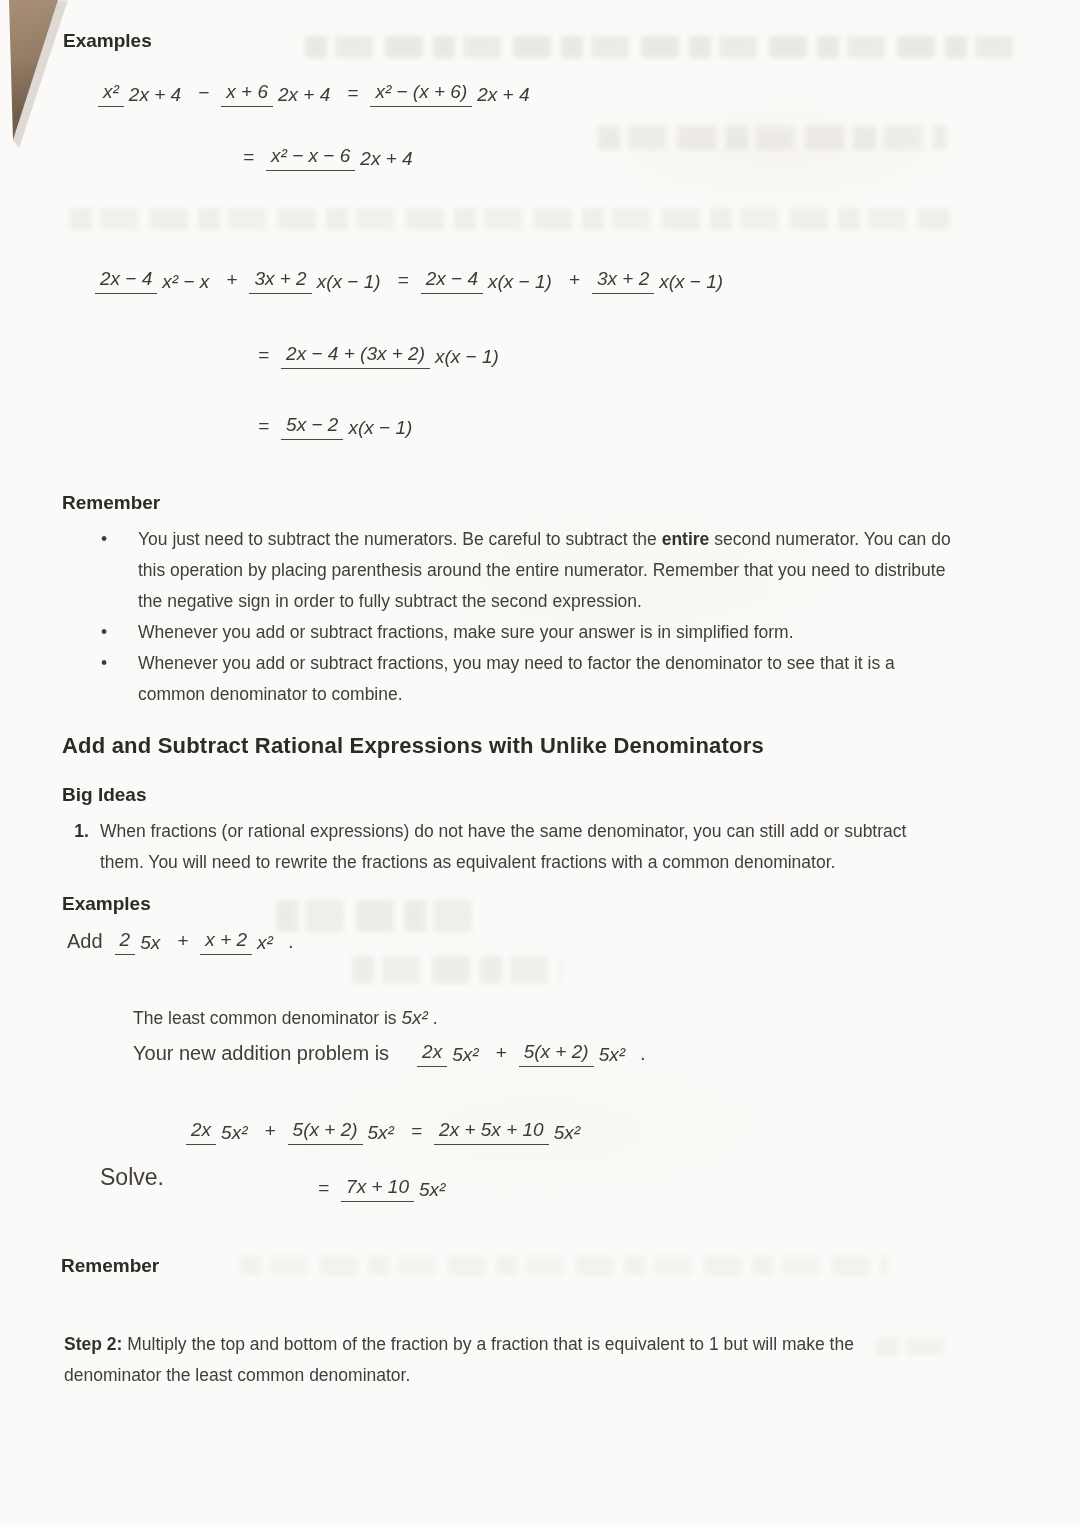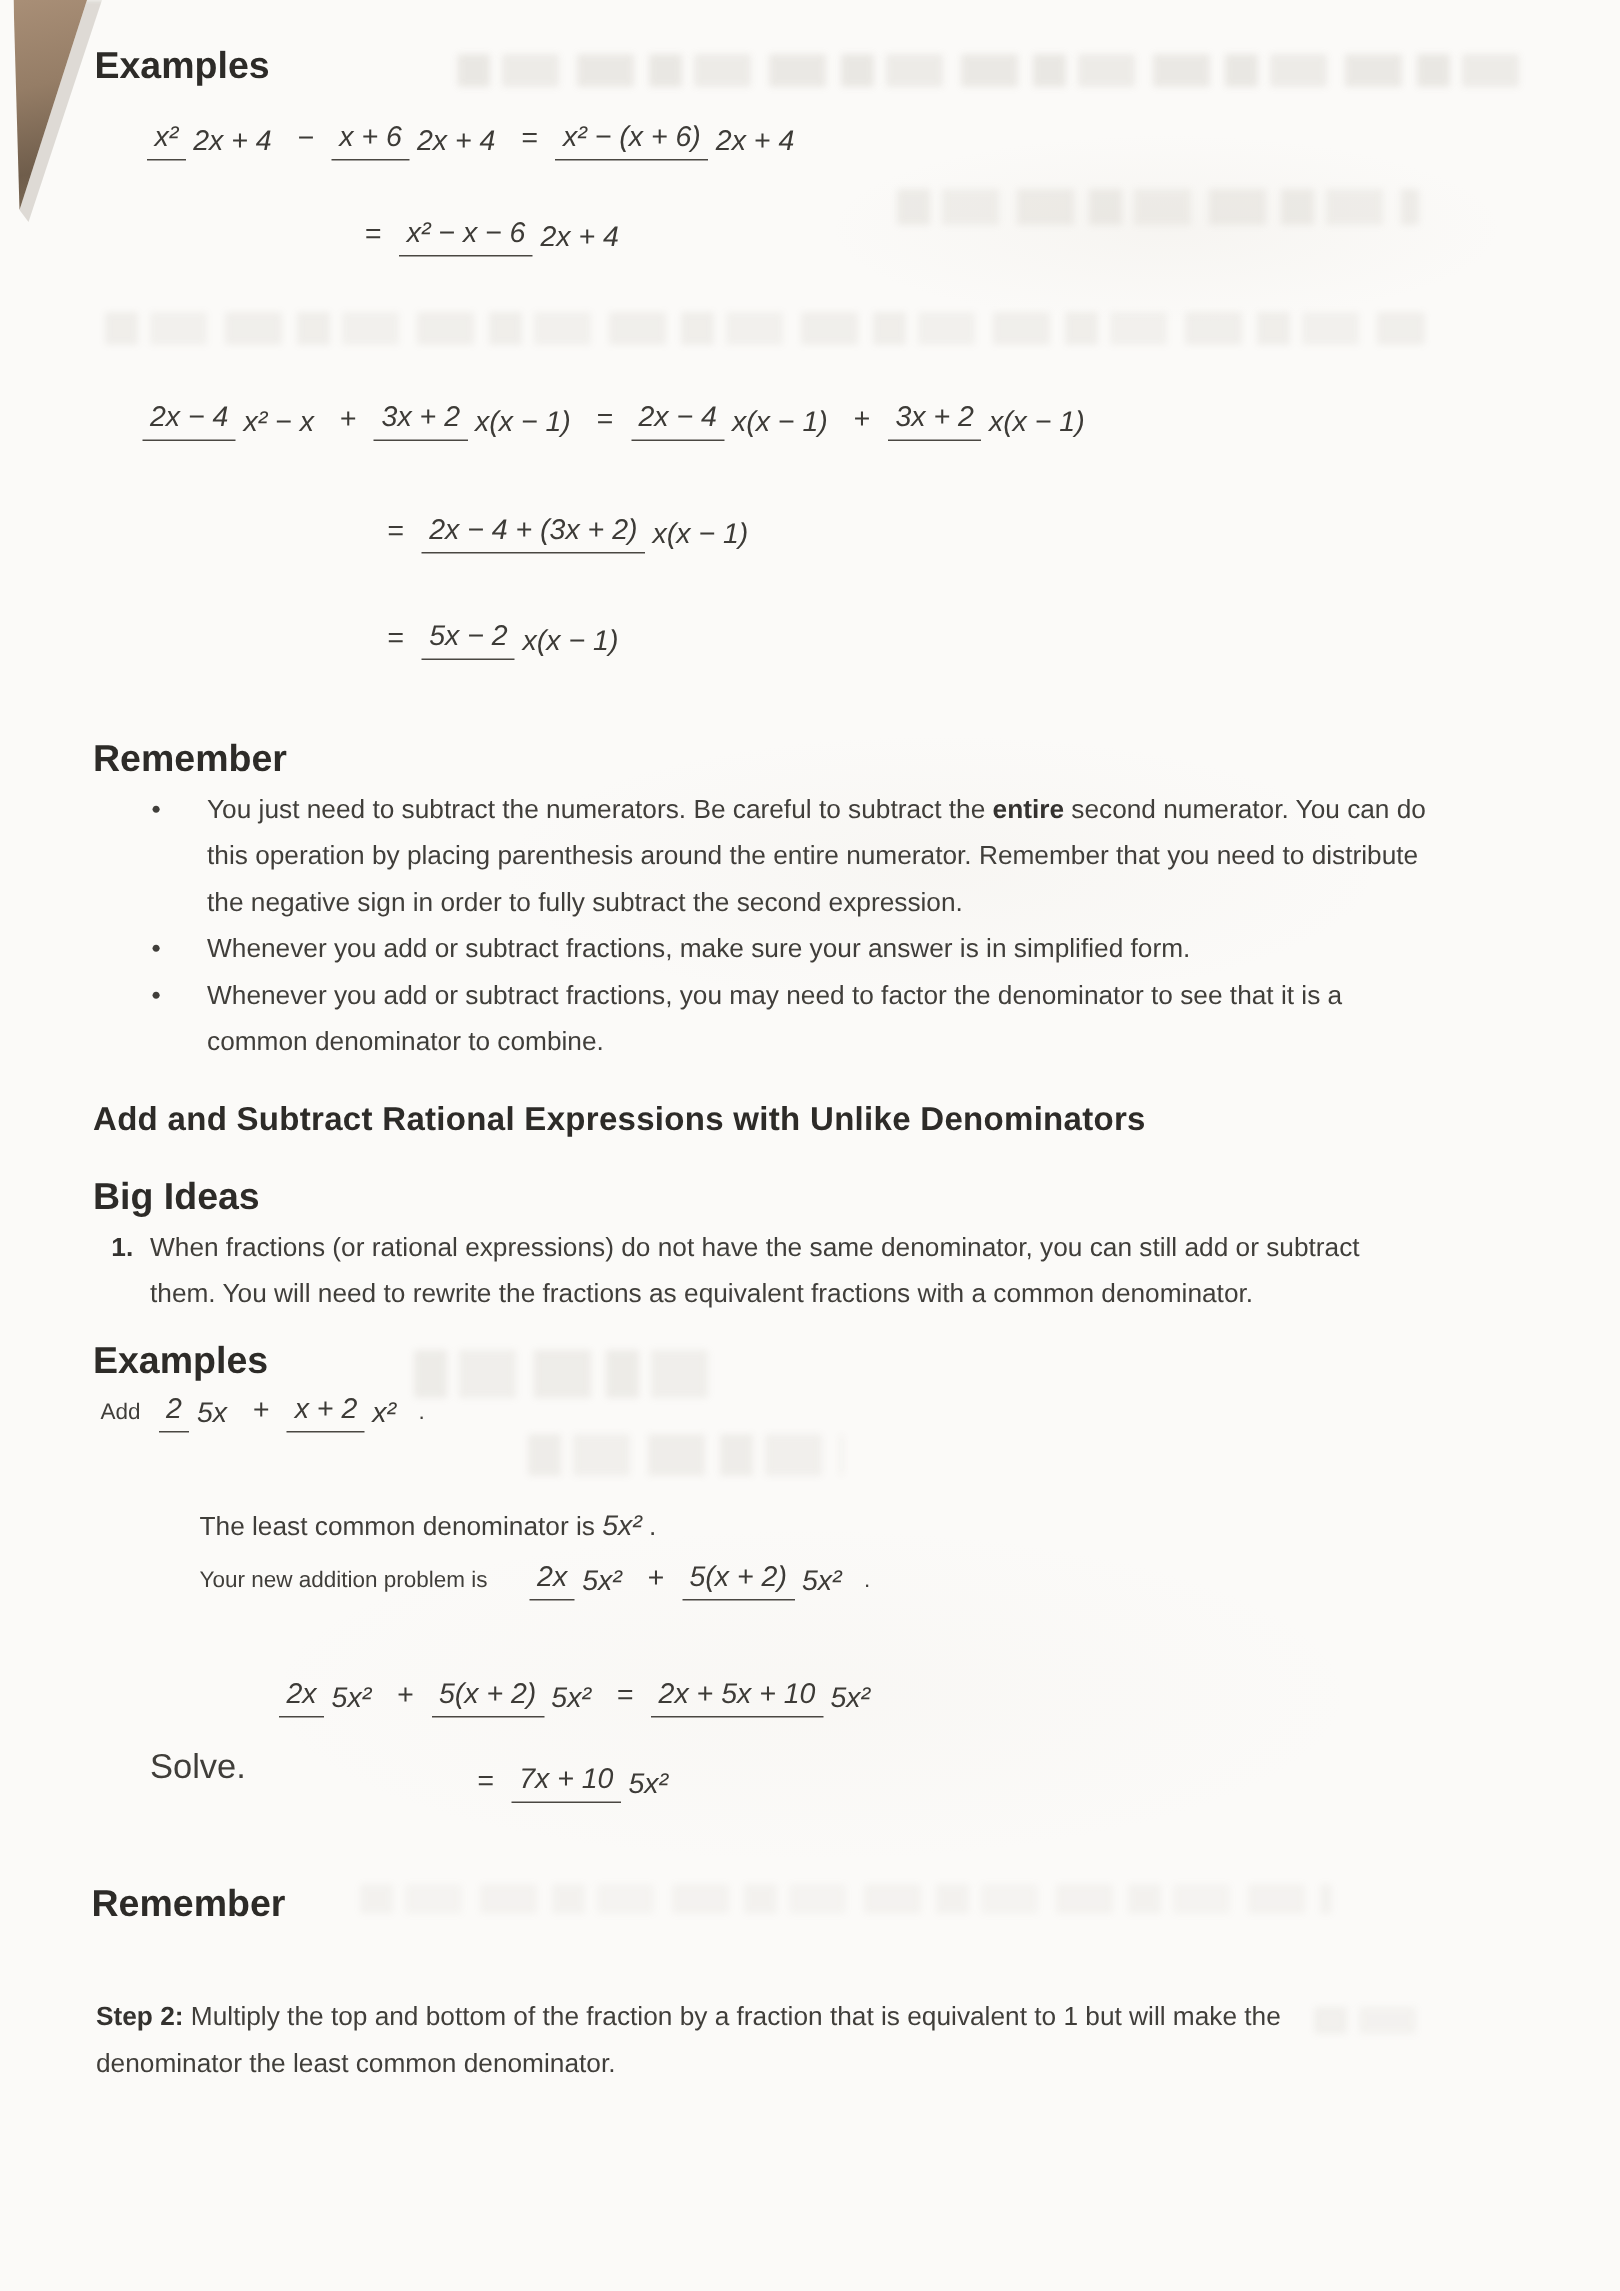--- a/index.html
+++ b/index.html
@@ -8,33 +8,33 @@
     background-color:#fbfaf8;
     background-image:
       radial-gradient(ellipse 320px 90px at 72% 10%, rgba(214,207,194,.12), transparent 70%),
       radial-gradient(ellipse 420px 130px at 58% 38%, rgba(214,207,194,.09), transparent 70%),
       radial-gradient(ellipse 520px 160px at 50% 74%, rgba(218,211,199,.07), transparent 70%);
     font-family:"Liberation Sans",sans-serif;
     color:#403e3a;
   }
   .abs{position:absolute;}
   .h1{font-size:22px;font-weight:bold;color:#2d2b28;letter-spacing:.2px;text-align:center;}
-  .h2{font-size:25px;font-weight:bold;color:#2d2b28;}
+  .h2{font-size:19px;font-weight:bold;color:#2d2b28;}
   .body-text{font-size:17.5px;line-height:31px;color:#403e3a;}
   p{margin:0;}
   .bold{font-weight:bold;color:#34322f;text-align:center;}
 
   
   .math-row{display:flex;align-items:center;gap:10px;font-size:19px;font-style:italic;
     color:#3d3b37;white-space:nowrap;}
   .frac{display:inline-flex;flex-direction:row;align-items:center;line-height:1.25;}
   .fnum{padding:0 5px 2px;border-bottom:1.7px solid #4a4742;}
   .fden{padding:2px 5px 0;}
   .op{padding:0 2px;}
-  .rm{font-style:normal;font-size:15px;color:#403e3a;}
+  .rm{font-style:normal;font-size:20px;color:#403e3a;}
 
   
   .bullet{display:flex;}
   .dot{width:37px;padding-left:4px;flex:none;}
   .num-col{width:37px;flex:none;}
 
   
   .corner{
     position:absolute;left:0;top:0;width:80px;height:160px;
     clip-path:polygon(9px 0, 58px 0, 13px 140px);

